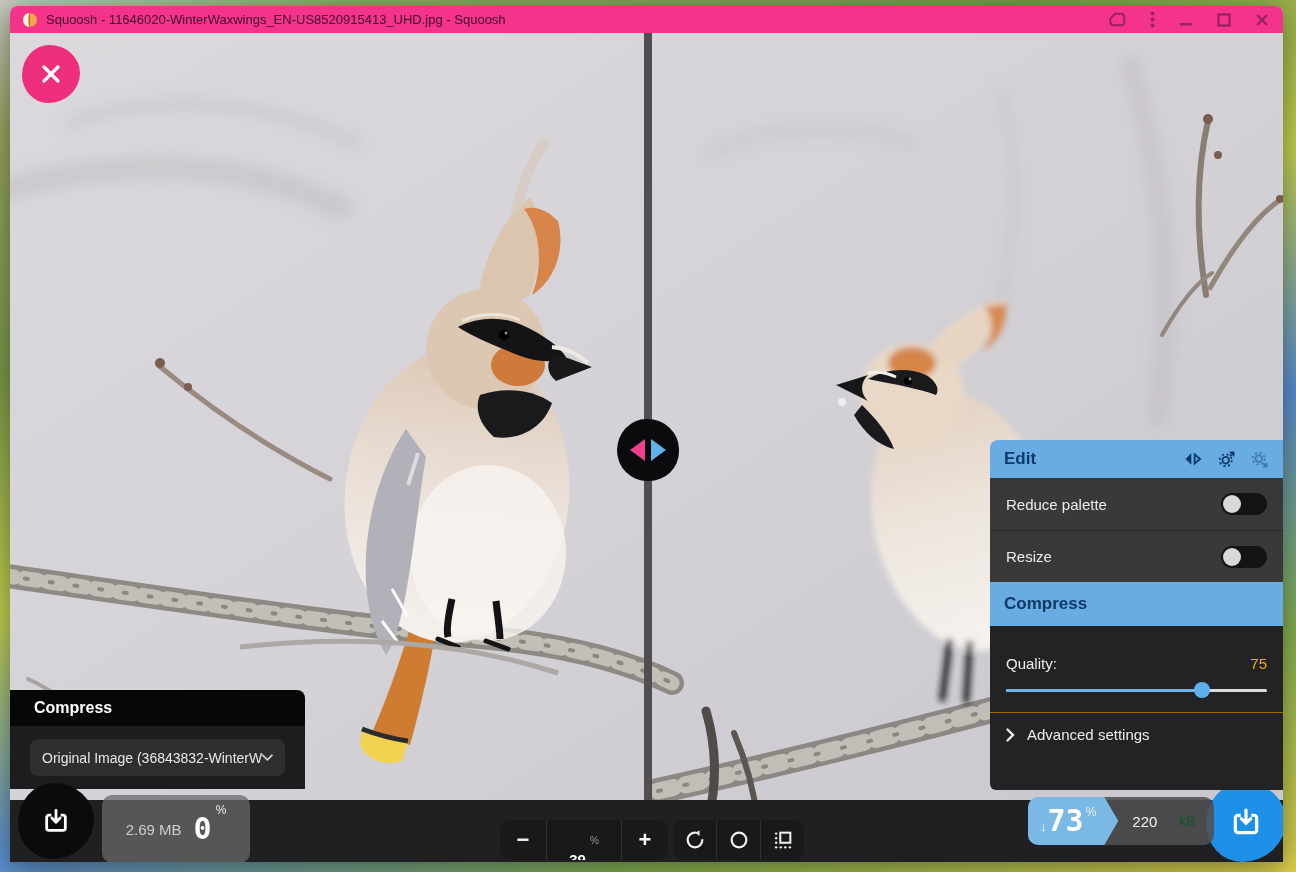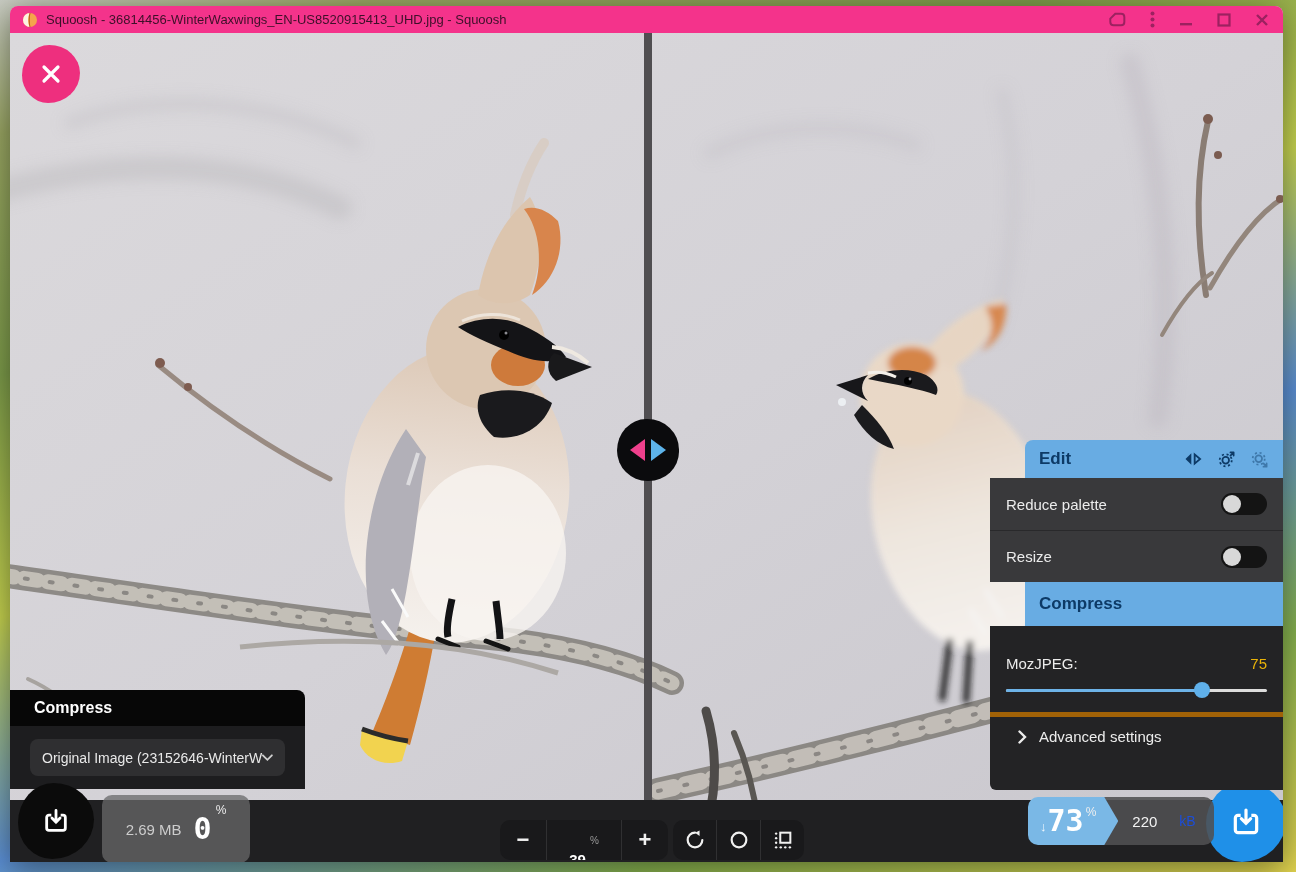--- a/index.html
+++ b/index.html
@@ -72,34 +72,34 @@
     position:relative; z-index:2; background:#7ab8e6; border-radius:10px 0 0 10px;
     clip-path:polygon(0 0, calc(100% - 14px) 0, 100% 50%, calc(100% - 14px) 100%, 0 100%);
     display:flex; align-items:center; padding:0 22px 0 12px;
   }
   .savings .arrow { font-size:13px; color:#f2f8fd; margin:10px 1px 0 0; }
   .savings .ksize {
     position:relative; z-index:1; margin-left:-14px; background:rgba(80,80,82,.88);
     border-radius:0 10px 10px 0; display:flex; align-items:center; gap:22px; padding:0 18px 0 28px;
   }
   .ksize-num { font-size:15px; color:#f2f2f2; }
-  .ksize-unit { font-size:14px; color:#1d4ed8; }
+  .ksize-unit { font-size:14px; color:#14532d; }
   
   .left-panel { position:absolute; left:0; top:657px; width:295px; }
   .lp-header { background:#070707; color:#fff; font-weight:bold; font-size:16px; padding:9px 0 9px 24px; border-radius:0 8px 0 0; }
   .lp-body { background:#1d1d1f; padding:13px 20px; height:63px; }
   .select {
     background:#2f2f31; border-radius:8px; height:37px; display:flex; align-items:center;
     justify-content:space-between; padding:0 12px; color:#e9e9e9; font-size:14px; white-space:nowrap;
   }
   
   .right-panel { position:absolute; left:980px; top:407px; width:293px; }
   .rp-header {
     background:#68ace3; color:#0d3a66; font-weight:bold; font-size:17px;
-    display:flex; align-items:center; padding:0 14px;margin-left:35px;
+    display:flex; align-items:center; padding:0 14px;
   }
   .rp-header.edit { height:38px; border-radius:8px 0 0 0; }
   .rp-header.compress { height:44px; }
   .rp-header .hdr-spacer { flex:1; }
   .rp-header .hdr-icons { display:flex; align-items:center; gap:14px; }
   .rp-row {
     background:#39393b; height:52px; display:flex; align-items:center; padding:0 16px;
     color:#ececec; font-size:15px;
   }
   .rp-row + .rp-row { border-top:1px solid #29292b; }
@@ -108,36 +108,36 @@
   .toggle .knob { position:absolute; left:2px; top:2px; width:18px; height:18px; border-radius:50%; background:#d8d8d8; }
   .rp-body { background:#232325; height:164px; padding:13px 16px 0; border-radius:0 0 0 6px; }
   .quality-row { display:flex; align-items:center; margin-top:16px; color:#ececec; font-size:15px; }
   .quality-row .row-spacer { flex:1; }
   .quality-val { color:#eab308; }
   .slider { position:relative; height:16px; margin-top:10px; }
   .slider .track { position:absolute; left:0; right:0; top:7px; height:3px; background:#dcdcdc; border-radius:2px; }
   .slider .fill { position:absolute; left:0; width:75%; top:7px; height:3px; background:#6db3e8; border-radius:2px; }
   .slider .thumb { position:absolute; left:calc(75% - 8px); top:0; width:16px; height:16px; border-radius:50%; background:#5fb0ea; }
   .advanced-row {
-    margin:14px -16px 0; border-top:5px solid #a16207; height:44px;
-    display:flex; align-items:center; gap:12px; padding:0 28px; color:#ececec; font-size:15px;
+    margin:14px -16px 0; border-top:1px solid #a16207; height:44px;
+    display:flex; align-items:center; gap:12px; padding:0 16px; color:#ececec; font-size:15px;
   }
 </style>
 </head>
 <body>
 
 <div class="window">
 
   <div class="titlebar">
     <svg width="16" height="16" viewBox="0 0 16 16">
       <circle cx="8" cy="8" r="7" fill="#f5a44c"></circle>
       <path d="M8 1 A7 7 0 0 0 8 15 C 5.5 12,5.5 4,8 1 Z" fill="#fdf3e2"></path>
       <path d="M8 1 C 7 4,7 12,8 15" stroke="#b85c1f" stroke-width="1" fill="none"></path>
     </svg>
-    <span class="tb-title">Squoosh - 36814456-WinterWaxwings_EN-US8520915413_UHD.jpg - Squoosh</span>
+    <span class="tb-title">Squoosh - 11646020-WinterWaxwings_EN-US8520915413_UHD.jpg - Squoosh</span>
     <span class="tb-spacer"></span>
     <div class="tb-controls">
       <svg width="19" height="17" viewBox="0 0 23 20">
         <path d="M4 9 L10 3 H17 Q21 3 21 7 V13 Q21 17 17 17 H8 Q4 17 4 13 Z" fill="none" stroke="#9c2160" stroke-width="2.4"></path>
       </svg>
       <svg width="5" height="17" viewBox="0 0 5 17">
         <circle cx="2.5" cy="2.5" r="2" fill="#9c2160"></circle>
           <circle cx="2.5" cy="8.5" r="2" fill="#9c2160"></circle>
           <circle cx="2.5" cy="14.5" r="2" fill="#9c2160"></circle>
       </svg>
@@ -273,21 +273,21 @@
         <path d="M5 5 L19 19 M19 5 L5 19" stroke="#fff" stroke-width="3.2" stroke-linecap="round"></path>
       </svg>
     </div>
 
     <div class="bottom-bar"></div>
 
     <div class="left-panel">
       <div class="lp-header">Compress</div>
       <div class="lp-body">
         <div class="select">
-          <span>Original Image (23152646-WinterW</span>
+          <span>Original Image (36843832-WinterW</span>
           <svg width="12" height="8" viewBox="0 0 12 8">
             <path d="M1 1 L6 6 L11 1" stroke="#d0d0d0" stroke-width="2" fill="none" stroke-linecap="round"></path>
           </svg>
         </div>
       </div>
     </div>
 
     <div class="dl-blob black blob">
       <svg width="28" height="28" viewBox="0 0 24 24">
         <path d="M8 7 H6 a2 2 0 0 0 -2 2 v9 a2 2 0 0 0 2 2 h12 a2 2 0 0 0 2 -2 v-9 a2 2 0 0 0 -2 -2 h-2" fill="none" stroke="#fff" stroke-width="2.4"></path>
@@ -392,21 +392,21 @@
         <span class="row-spacer"></span>
         <div class="toggle">
             <div class="knob"></div>
           </div>
       </div>
       <div class="rp-header compress">
         <span>Compress</span>
       </div>
       <div class="rp-body">
         <div class="quality-row">
-          <span>MozJPEG:</span>
+          <span>Quality:</span>
           <span class="row-spacer"></span>
           <span class="quality-val">75</span>
         </div>
         <div class="slider">
           <div class="track"></div>
           <div class="fill"></div>
           <div class="thumb"></div>
         </div>
         <div class="advanced-row">
           <svg width="9" height="14" viewBox="0 0 9 14">

